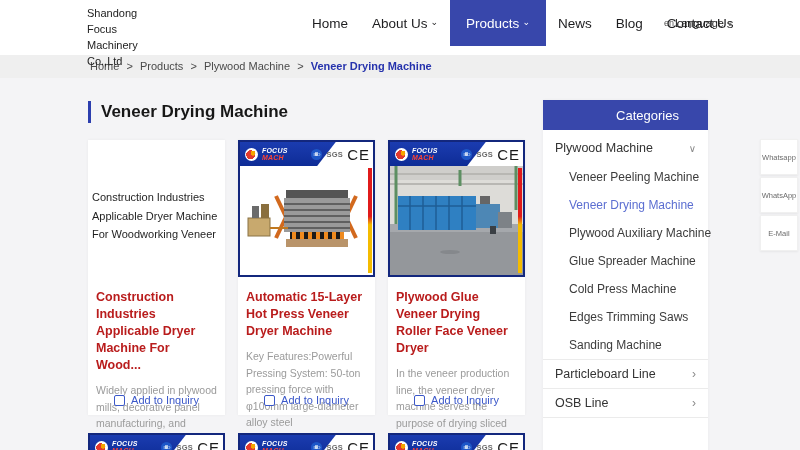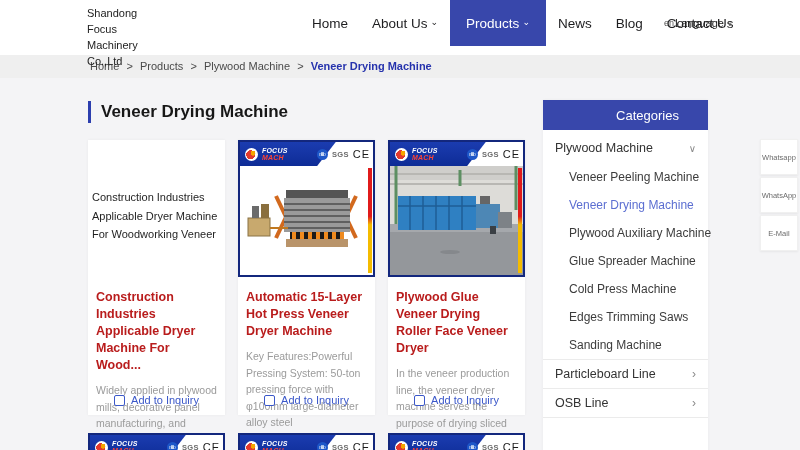--- a/index.html
+++ b/index.html
@@ -40,21 +40,21 @@
   .banner-blue { position:absolute; inset:0; background:linear-gradient(180deg,#1b3cb0,#0e2c96); clip-path:polygon(0 0,72% 0,58% 100%,0 100%); display:flex; align-items:center; gap:4px; padding-left:5px; }
   .logo-circle { width:13px; height:13px; border-radius:50%; flex:0 0 auto;
      background: radial-gradient(circle at 62% 40%, #f5a500 0 2.3px, rgba(0,0,0,0) 2.5px),
                  radial-gradient(circle at 44% 52%, #e23a2e 0 4.4px, rgba(0,0,0,0) 4.6px), #ffffff; }
   .logo-words { display:flex; flex-direction:column; line-height:7px; }
   .logo-top { font-size:7px; font-weight:bold; font-style:italic; color:#ffffff; letter-spacing:.2px; }
   .logo-bottom { font-size:7px; font-weight:bold; font-style:italic; color:#ff4434; letter-spacing:.2px; }
   .badges { position:absolute; right:3px; top:0; height:100%; display:flex; align-items:center; gap:4px; }
   .badge-iso { width:11px; height:11px; border-radius:50%; background:radial-gradient(circle at 50% 45%, #9db9e8 0 2px, #1d57c8 2px); display:flex; align-items:center; justify-content:center; font-size:4px; color:#fff; }
   .badge-sgs { font-size:7.5px; font-weight:bold; color:#6a6a6a; letter-spacing:.3px; }
-  .badge-ce { font-size:11px; color:#1a1a1a; letter-spacing:1px;text-align:right; }
+  .badge-ce { font-size:15px; color:#1a1a1a; letter-spacing:1px;text-align:right; }
   .photo { position:absolute; left:0; top:24px; right:0; bottom:0; overflow:hidden; }
   .ry-stripe { position:absolute; right:1px; top:26px; bottom:2px; width:4px; background:linear-gradient(180deg,#e01b1b 0 46%, #f4bb00 54% 100%); z-index:2; }
   .card-title { margin:12px 8px 0 8px; font-size:12.5px; line-height:17px; font-weight:bold; color:#b91c1c; cursor:pointer; }
   .card-desc { margin:8px 8px 0 8px; font-size:10.5px; line-height:16.5px; color:#9b9b9b; }
   .inquiry { position:absolute; left:0; right:0; bottom:9px; display:flex; align-items:center; justify-content:center; gap:6px; cursor:pointer; }
   .inquiry-box { width:11px; height:11px; border:1.5px solid #3a57c9; border-radius:2px; background:#fff; }
   .inquiry-label { font-size:11px; color:#3a57c9; font-weight:normal; }
 
   
   .card-peek { position:absolute; top:433px; width:137px; height:120px; background:#ffffff; }

